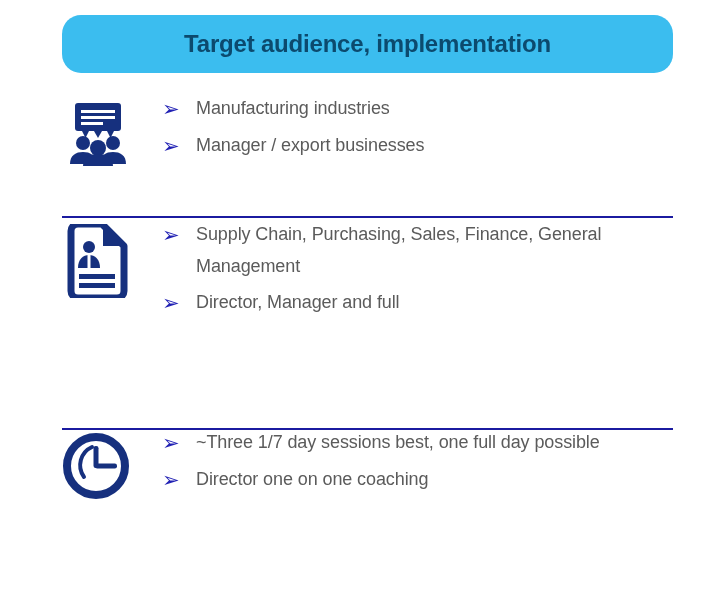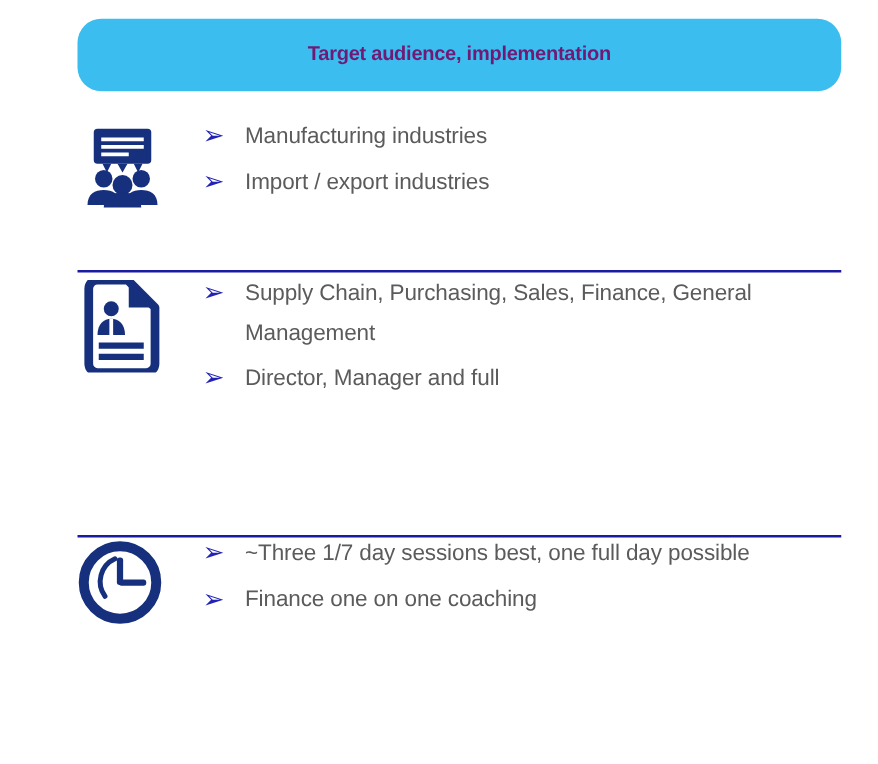--- a/index.html
+++ b/index.html
@@ -29,22 +29,22 @@
     width: 611px;
     height: 58px;
     background: #3BBDEF;
     border-radius: 19px;
     display: flex;
     align-items: center;
     justify-content: center;
     box-sizing: border-box;
   }
   .header-title {
-    color: #701a75;
-    font-size: 16px;
+    color: #0c4a6e;
+    font-size: 24px;
     font-weight: bold;
     letter-spacing: -0.2px;
     line-height: 1;
     white-space: nowrap;
   }
 
   
   .blocks {
     position: absolute;
     left: 0;
@@ -150,21 +150,21 @@
           </svg>
         </span>
       </div>
       <div class="bullets">
         <div class="bullet-row">
           <span class="bullet-marker">➢</span>
           <span class="bullet-text">Manufacturing industries</span>
         </div>
         <div class="bullet-row">
           <span class="bullet-marker">➢</span>
-          <span class="bullet-text">Import / export industries</span>
+          <span class="bullet-text">Manager / export businesses</span>
         </div>
       </div>
     </div>
 
     <div class="block block-2">
       <div class="icon-cell">
         <span>
           <svg class="icon-svg" width="70" height="74" viewBox="0 0 70 74" aria-hidden="true">
 
             <path d="M9 7 a7 7 0 0 1 7 -7 h24 l22 22 v45 a7 7 0 0 1 -7 7 h-39 a7 7 0 0 1 -7 -7 Z" fill="none" stroke="#16307E" stroke-width="7" stroke-linejoin="round"></path>
@@ -204,21 +204,21 @@
           </svg>
         </span>
       </div>
       <div class="bullets">
         <div class="bullet-row">
           <span class="bullet-marker">➢</span>
           <span class="bullet-text">~Three 1/7 day sessions best, one full day possible</span>
         </div>
         <div class="bullet-row">
           <span class="bullet-marker">➢</span>
-          <span class="bullet-text">Finance one on one coaching</span>
+          <span class="bullet-text">Director one on one coaching</span>
         </div>
       </div>
     </div>
 
   </div>
 
   <div class="divider divider-1"></div>
   <div class="divider divider-2"></div>
 
 </div>

